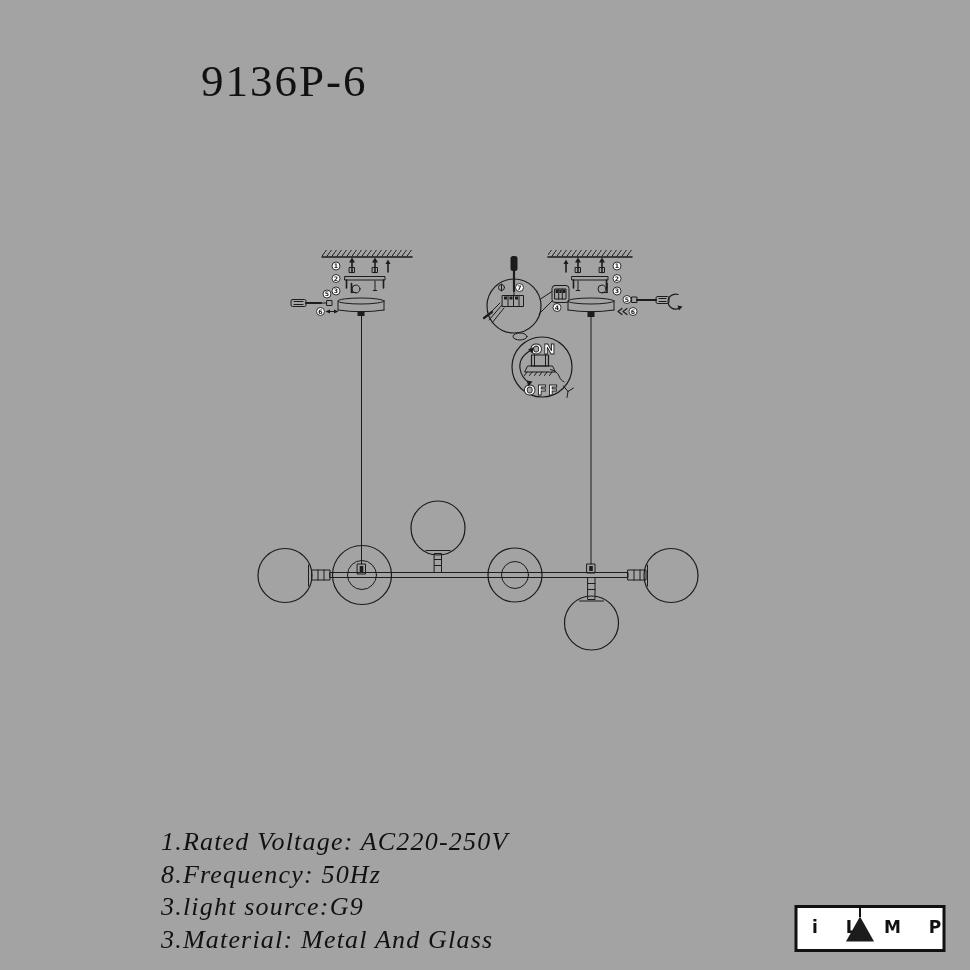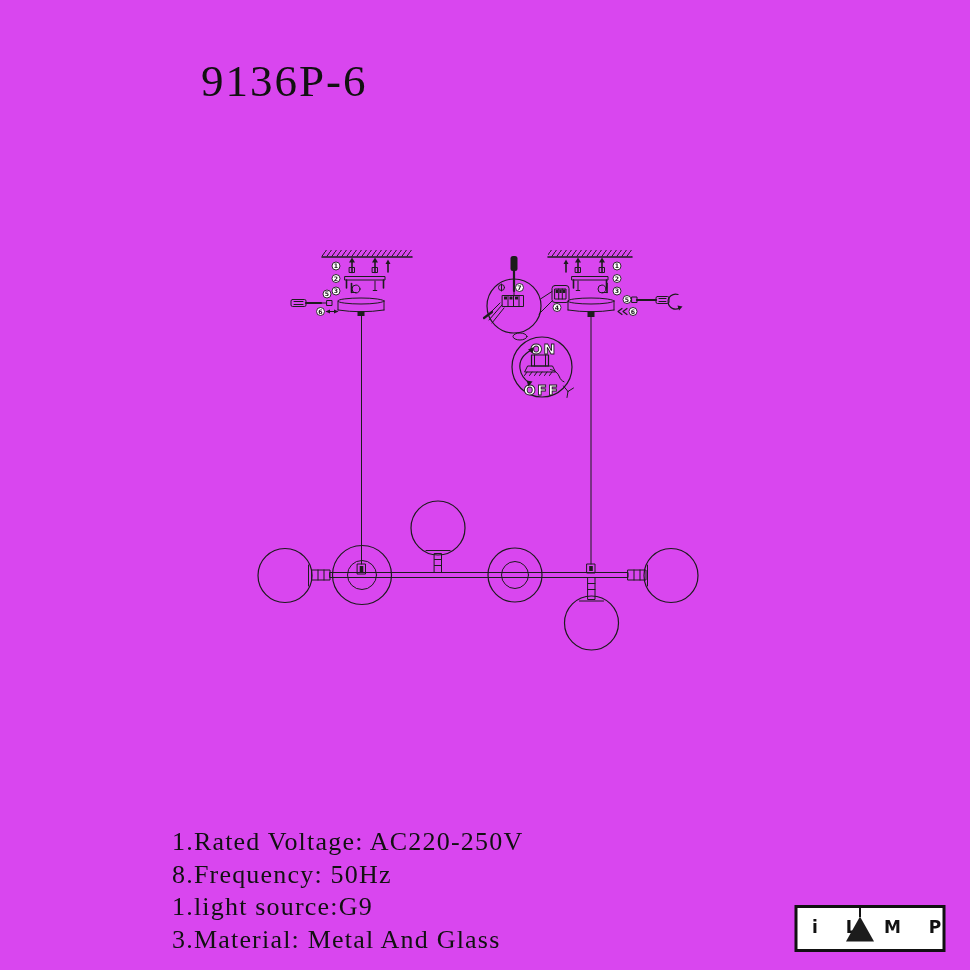--- a/index.html
+++ b/index.html
@@ -1,21 +1,21 @@
 <!DOCTYPE html>
 <html><head>
 <meta charset="utf-8">
 <style>
   html,body{margin:0;padding:0;background:#fff;}
-  .page{position:relative;width:970px;height:970px;background:#d946ef;overflow:hidden;
+  .page{position:relative;width:970px;height:970px;background:#a3a3a3;overflow:hidden;
         font-family:"Liberation Serif",serif;color:#1c1c1c;}
   .title{position:absolute;left:201px;top:55px;font-size:45px;letter-spacing:2px;
          font-family:"Liberation Serif",serif;color:#111;}
-  .specs{position:absolute;left:172px;top:826px;font-size:26px;line-height:32.5px;
-         letter-spacing:1.2px;color:#111;}
+  .specs{position:absolute;left:161px;top:826px;font-size:26px;line-height:32.5px;
+         letter-spacing:1.2px;color:#111;font-style:italic;}
   svg{position:absolute;left:0;top:0;}
   .ln{fill:none;stroke:#1c1c1c;stroke-width:1;stroke-linecap:round;stroke-linejoin:round;}
   .ln12{fill:none;stroke:#1c1c1c;stroke-width:1.2;stroke-linecap:round;stroke-linejoin:round;}
   .ln16{fill:none;stroke:#1c1c1c;stroke-width:1.6;stroke-linecap:round;}
   .ln22{fill:none;stroke:#1c1c1c;stroke-width:2.2;stroke-linecap:round;}
   .fl{fill:#1c1c1c;stroke:none;}
   .co{fill:#ffffff;stroke:#1c1c1c;stroke-width:0.9;}
   .cn{font:700 6.2px "DejaVu Sans",sans-serif;fill:#1c1c1c;text-anchor:middle;}
   .onoff{font:700 14px "DejaVu Sans",sans-serif;fill:#ffffff;stroke:#1c1c1c;stroke-width:0.9;
          text-anchor:middle;letter-spacing:1.5px;}
@@ -309,17 +309,17 @@
       <text x="812" y="932.5" class="logo-t">i L</text>
       <text x="884" y="932.5" class="logo-t">M P</text>
       <polygon points="846,941.5 874,941.5 860,916.5" class="fl"></polygon>
       <line x1="860" y1="908" x2="860" y2="917" stroke="#111" stroke-width="2"></line>
     </g>
   </svg>
 
   <div class="specs">
     <div>1.Rated Voltage: AC220-250V</div>
     <div>8.Frequency: 50Hz</div>
-    <div>1.light source:G9</div>
+    <div>3.light source:G9</div>
     <div>3.Material: Metal And Glass</div>
   </div>
 
 </div>
 
 </body></html>

